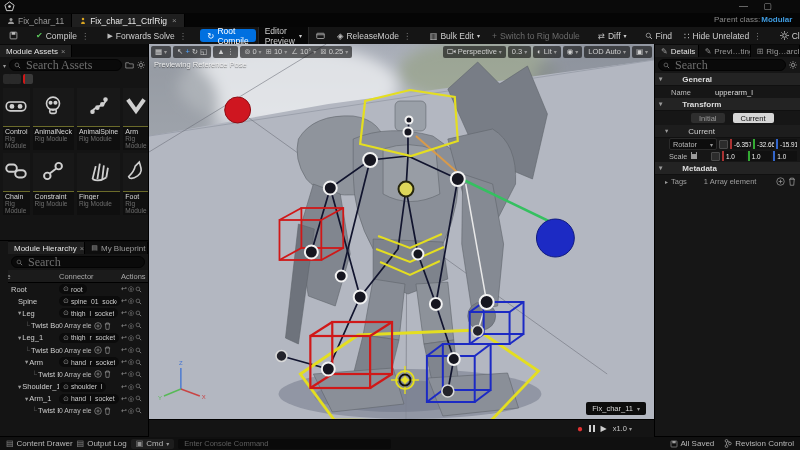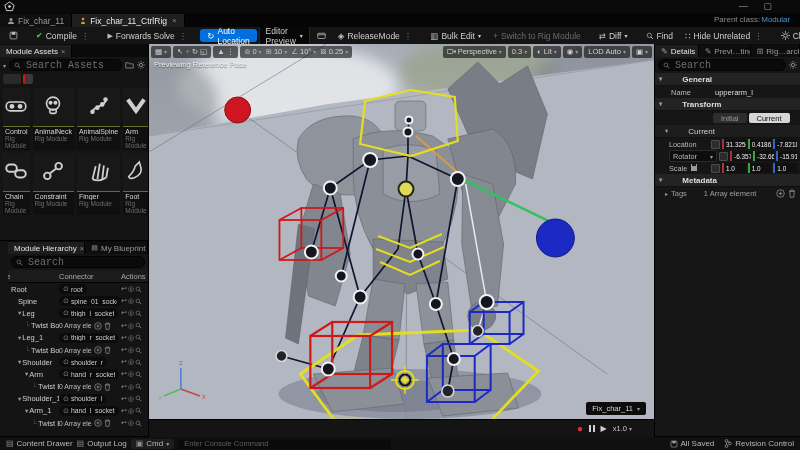--- a/index.html
+++ b/index.html
@@ -12,21 +12,21 @@
   .menu-item{padding:0 5px;color:#c9c9c9;font-size:8.5px;}
   .win-btn{position:absolute;top:1px;color:#9a9a9a;font-size:9px;}
   .win-min{right:52px;} .win-max{right:28px;}
 
   
   .tabrow{height:14px;background:#050505;display:flex;align-items:flex-end;position:relative;}
   .atab{height:13px;display:flex;align-items:center;gap:3px;padding:0 7px;background:#101010;color:#9a9a9a;font-size:8.5px;border-right:1px solid #000;}
   .atab.active{background:#1f1f1f;color:#e8e8e8;}
   .atab .closex{color:#8a8a8a;font-size:8px;margin-left:2px;}
   .parentclass{position:absolute;right:0;top:2px;width:86px;overflow:hidden;white-space:nowrap;font-size:8px;color:#8a8a8a;}
-  .parentclass b{color:#3f9bdf;font-weight:normal;margin-left:1px;}
+  .parentclass b{color:#3f9bdf;font-weight:bold;margin-left:1px;}
 
   
   .toolbar{height:17px;background:#151515;display:flex;align-items:center;gap:2px;padding:0 4px;border-bottom:1px solid #000;}
   .tbtn{display:flex;align-items:center;gap:3px;padding:0 5px;height:17px;color:#cfcfcf;font-size:8.5px;white-space:nowrap;}
   .tbtn .tick{color:#5cc85c;font-size:8px;}
   .tbtn.disabled{color:#6b6b6b;}
   .tbtn .more{color:#7a7a7a;margin-left:1px;}
   .bluebtn{background:#0070e0;color:#fff;border-radius:3px;height:13px;display:flex;align-items:center;gap:3px;padding:0 7px;font-size:8.5px;}
   .dropbtn{background:#070707;border:1px solid #262626;border-radius:3px;height:12px;display:flex;align-items:center;gap:4px;padding:16px 6px;color:#cfcfcf;font-size:8.5px;}
   .tsep{width:1px;height:12px;background:#2b2b2b;margin:0 2px;}
@@ -41,21 +41,21 @@
   
   .ptabs{height:13px;background:#0a0a0a;display:flex;align-items:flex-end;flex-shrink:0;}
   .ptab{height:12px;display:flex;align-items:center;gap:3px;padding:0 6px;font-size:8px;color:#9a9a9a;background:#0e0e0e;border-right:1px solid #000;white-space:nowrap;overflow:hidden;}
   .ptab.active{background:#1e1e1e;color:#e4e4e4;}
   .ptab .closex{font-size:7.5px;color:#888;}
 
   
   .assets{height:196px;display:flex;flex-direction:column;border-bottom:1px solid #000;}
   .searchrow{display:flex;align-items:center;gap:3px;padding:2px 3px;flex-shrink:0;}
   .searchbox{flex:1;display:flex;align-items:center;gap:3px;background:#0a0a0a;border:1px solid #030303;border-radius:8px;height:10px;padding:0 4px;min-width:0;}
-  .searchbox input{flex:1;background:transparent;border:none;outline:none;color:#bbb;font-size:10px;min-width:0;font-family:Liberation Mono, monospace;}
+  .searchbox input{flex:1;background:transparent;border:none;outline:none;color:#bbb;font-size:12px;min-width:0;font-family:Liberation Serif, serif;}
   .searchbox input::placeholder{color:#6f6f6f;}
   .chips{display:flex;flex-wrap:wrap;gap:2px;padding:1px 3px;overflow:hidden;flex-shrink:0;}
   .chip{background:#2a2a2a;color:#8f8f8f;border-radius:2px;padding:0 4px;height:10px;display:flex;align-items:center;font-size:7.5px;white-space:nowrap;}
   .chip.active{background:#3a3a3a;color:#e0e0e0;border-left:2px solid #d01818;}
   .chip.clip{margin-left:-26px;}
   .assetgrid{display:grid;grid-template-columns:repeat(4,1fr);gap:3px;padding:3px;flex:1;overflow:hidden;align-content:start;}
   .acard{background:#0f0f0f;display:flex;flex-direction:column;}
   .aicon{height:38px;background:#181818;display:flex;align-items:center;justify-content:center;border-bottom:1px solid #6b6b2a;}
   .aname{font-size:7px;color:#d8d8d8;padding:1px 2px 0;white-space:nowrap;overflow:hidden;}
   .asub{font-size:6.5px;color:#6e6e6e;padding:0 2px 1px;}
@@ -92,21 +92,21 @@
   .pausebars{display:flex;gap:1.5px;} .pausebars i{width:2px;height:7px;background:#cfcfcf;}
   .play{color:#cfcfcf;font-size:8px;}
   .speed{color:#c9c9c9;font-size:7.5px;}
 
   
   .dsection{background:#232323;height:12px;display:flex;align-items:center;gap:20px;padding-left:4px;font-size:8px;color:#dedede;font-weight:bold;border-bottom:1px solid #101010;flex-shrink:0;}
   .dsub{background:#1d1d1d;font-weight:normal;padding-left:10px;color:#cfcfcf;}
   .drow{display:flex;align-items:center;height:12px;font-size:7.5px;flex-shrink:0;}
   .dlabel{width:44px;padding-left:16px;color:#b8b8b8;white-space:nowrap;overflow:hidden;flex-shrink:0;}
   .dvalue{color:#dcdcdc;}
-  .togglerow{height:14px;display:flex;align-items:center;gap:2px;padding-left:58px;flex-shrink:0;}
+  .togglerow{height:14px;display:flex;align-items:center;gap:8px;padding-left:36px;flex-shrink:0;}
   .tgl{height:10px;display:flex;align-items:center;padding:0 8px;border-radius:2px;font-size:7.5px;background:#2e2e2e;color:#9a9a9a;}
   .tgl.sel{background:#d6d6d6;color:#111;}
   .vecrow{display:flex;align-items:center;height:12px;gap:2px;padding:0 3px 0 14px;flex-shrink:0;}
   .veclabel{width:40px;flex-shrink:0;font-size:7.3px;color:#b8b8b8;white-space:nowrap;overflow:hidden;display:flex;align-items:center;gap:2px;}
   .vecrow.dd .veclabel{background:#0d0d0d;border:1px solid #2a2a2a;border-radius:2px;height:10px;padding:0 3px;justify-content:space-between;}
   .vecrow.dd .veclabel:after{content:"▾";font-size:6px;color:#9a9a9a;}
   .keyic{width:7px;height:7px;background:#2c2c2c;border:1px solid #4a4a4a;border-radius:1px;flex-shrink:0;}
   .vbox{flex:1;min-width:0;background:#101010;height:10px;display:flex;align-items:center;padding:0 2px;font-size:6.4px;color:#efefef;white-space:nowrap;overflow:hidden;}
   .vx{border-left:2px solid #a33;} .vy{border-left:2px solid #3a3;} .vz{border-left:2px solid #36c;}
   .lockic{width:6px;height:5px;background:#9a9a9a;position:relative;margin-left:2px;flex-shrink:0;}
@@ -182,21 +182,21 @@
       </span>
     <span class="tsep"></span>
     <span class="tbtn">
         <span style="color:#bdbdbd;font-size:7px;">▶</span>
         <span>Forwards Solve</span>
         <span class="more">⋮</span>
       </span>
     <span class="tsep"></span>
     <span class="bluebtn">
         <span>↻</span>
-        <span>Auto Location</span>
+        <span>Root Compile</span>
       </span>
     <span class="dropbtn">
         <span>Editor Preview</span>
         <span style="font-size:6px;">▾</span>
       </span>
     <span class="tbtn">
         <svg width="9" height="9" viewBox="0 0 12 12">
           <rect x="1" y="3" width="10" height="7" rx="1" fill="none" stroke="#bdbdbd"></rect>
           <path d="M1,5 h10" stroke="#bdbdbd"></path>
         </svg>
@@ -522,42 +522,20 @@
                 <span class="conn-array">
                   <span>0 Array ele</span>
                   <svg width="8" height="8" viewBox="0 0 12 12">
                     <circle cx="6" cy="6" r="5" fill="none" stroke="#9a9a9a"></circle>
                     <path d="M6,3.5 v5 M3.5,6 h5" stroke="#9a9a9a"></path>
                   </svg>
                   <svg width="7" height="8" viewBox="0 0 10 12">
                     <path d="M1,3 h8 M3,3 v-1.5 h4 v1.5 M2,3 l.7,8 h4.6 l.7,-8" fill="none" stroke="#9a9a9a"></path>
                   </svg>
                 </span>
-              </div>
-              <div class="h-actions">
-                <span>↩</span>
-                <span>◎</span>
-                <svg width="7" height="7" viewBox="0 0 12 12">
-                  <circle cx="5" cy="5" r="3.2" fill="none" stroke="#8d8d8d"></circle>
-                  <path d="M7.4,7.4 L10.5,10.5" stroke="#8d8d8d" stroke-width="1.4"></path>
-                </svg>
-              </div>
-            </div>
-            <div class="h-row" style="--ind: 1;">
-              <div class="h-name">
-
-                <span class="caret">▾</span>
-                <span>Shoulder</span>
-              </div>
-              <div class="h-conn">
-                <span class="pill conn-pill">
-                  <span class="cdot">⊙</span>
-                  <span>shoulder_r</span>
-                </span>
-
               </div>
               <div class="h-actions">
                 <span>↩</span>
                 <span>◎</span>
                 <svg width="7" height="7" viewBox="0 0 12 12">
                   <circle cx="5" cy="5" r="3.2" fill="none" stroke="#8d8d8d"></circle>
                   <path d="M7.4,7.4 L10.5,10.5" stroke="#8d8d8d" stroke-width="1.4"></path>
                 </svg>
               </div>
             </div>
@@ -972,29 +950,20 @@
         <span class="tgl">Initial</span>
         <span class="tgl sel">Current</span>
       </div>
       <div class="dsection dsub">
           <span class="caret">▾</span>
           <span>Current</span>
         </div>
 
       <div>
 
-      <div class="vecrow">
-            <span class="veclabel">
-              <span>Location</span>
-            </span>
-            <span class="keyic"></span>
-            <span class="vbox vx">31.32505</span>
-            <span class="vbox vy">0.418673</span>
-            <span class="vbox vz">-7.8218</span>
-          </div>
           <div class="vecrow dd">
             <span class="veclabel">
               <span>Rotator</span>
             </span>
             <span class="keyic"></span>
             <span class="vbox vx">-6.35794</span>
             <span class="vbox vy">-32.6643</span>
             <span class="vbox vz">-15.912</span>
           </div>
           <div class="vecrow">

